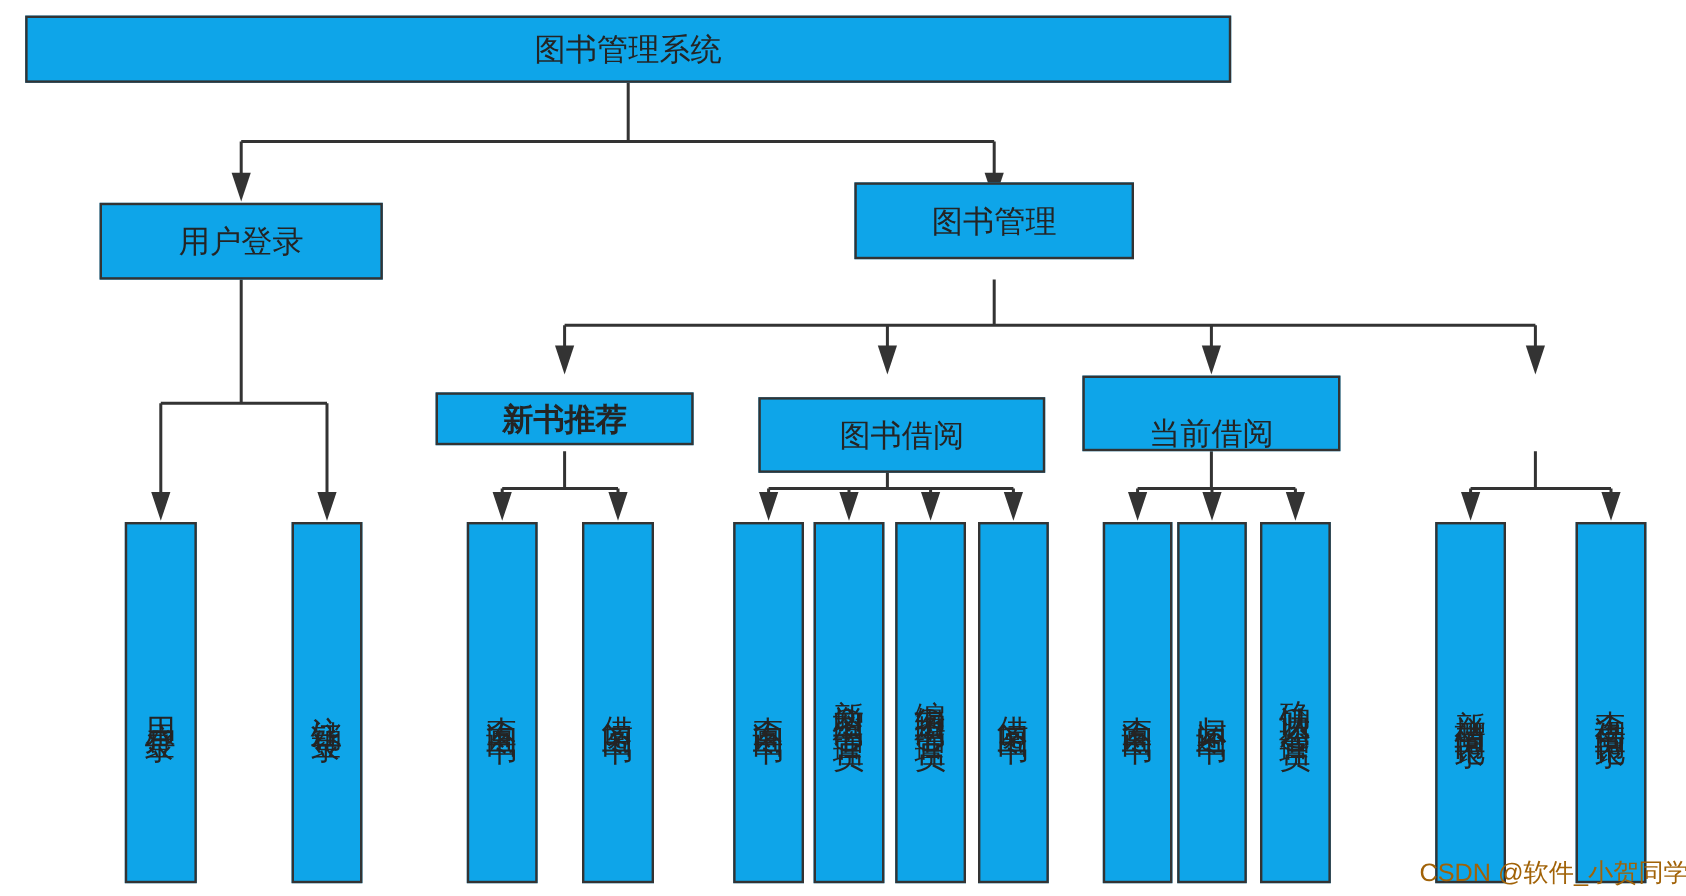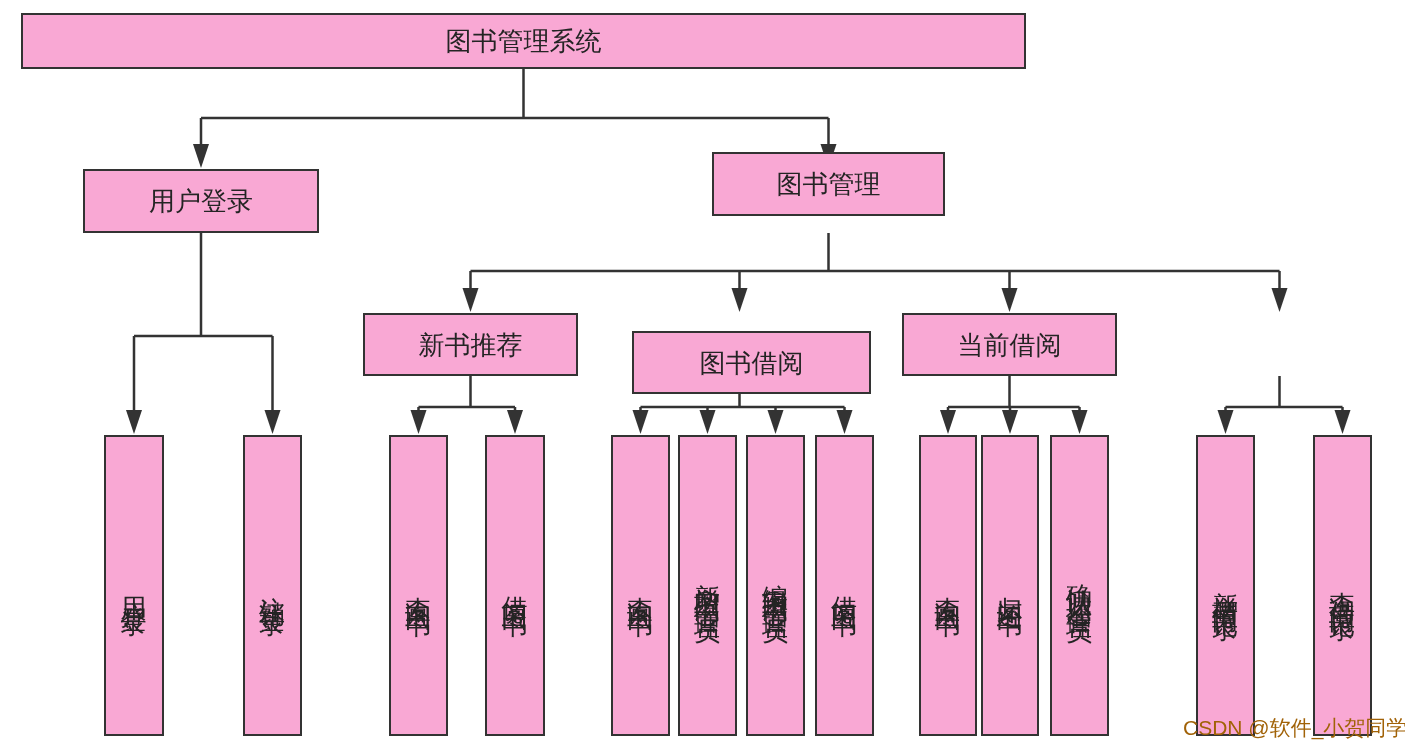--- a/index.html
+++ b/index.html
@@ -28,21 +28,21 @@
     stroke-width: 2.5;
   }
   .connectors polygon {
     fill: #333333;
     stroke: none;
   }
   .node {
     position: absolute;
     box-sizing: border-box;
     border: 2.5px solid #333333;
-    background: #f9a8d4;
+    background: #0ea5e9;
     display: flex;
     align-items: center;
     justify-content: center;
     color: #242424;
     font-size: 26px;
     line-height: 1;
     white-space: nowrap;
   }
   .leaf span {
     writing-mode: vertical-rl;
@@ -108,27 +108,27 @@
     <span>图书管理系统</span>
   </div>
 
   <div class="node" style="left:83px; top:169px; width:236px; height:64px;">
     <span>用户登录</span>
   </div>
   <div class="node" style="left:712px; top:152px; width:233px; height:64px;">
     <span>图书管理</span>
   </div>
 
-  <div class="node" style="left:363px; top:313px; width:215px; height:63px;">
+  <div class="node" style="left:363px; top:327px; width:215px; height:44px;font-weight:bold;">
     <span>新书推荐</span>
   </div>
   <div class="node" style="left:632px; top:331px; width:239px; height:63px;">
     <span>图书借阅</span>
   </div>
-  <div class="node" style="left:902px; top:313px; width:215px; height:63px;">
+  <div class="node" style="left:902px; top:313px; width:215px; height:63px;align-items:flex-end;">
     <span>当前借阅</span>
   </div>
 
   <div class="node leaf" style="left:104px; top:435px; width:60px; height:301px;">
     <span>用户登录</span>
   </div>
   <div class="node leaf" style="left:243px; top:435px; width:59px; height:301px;">
     <span>注销登录</span>
   </div>
   <div class="node leaf" style="left:389px; top:435px; width:59px; height:301px;">

